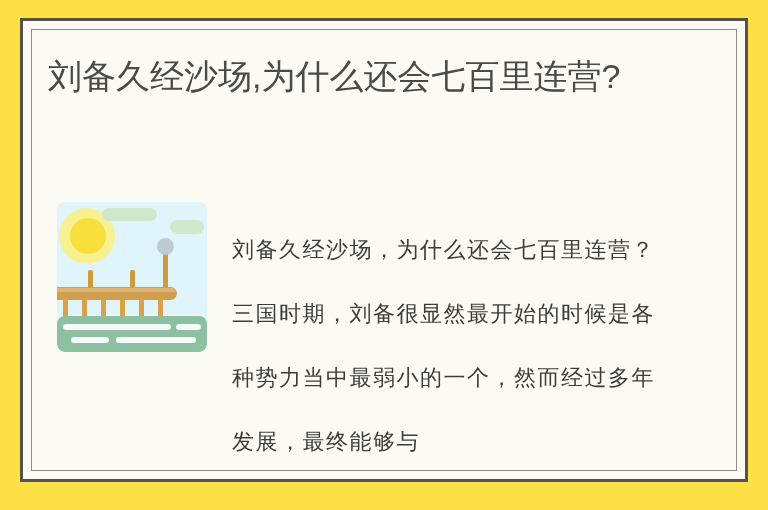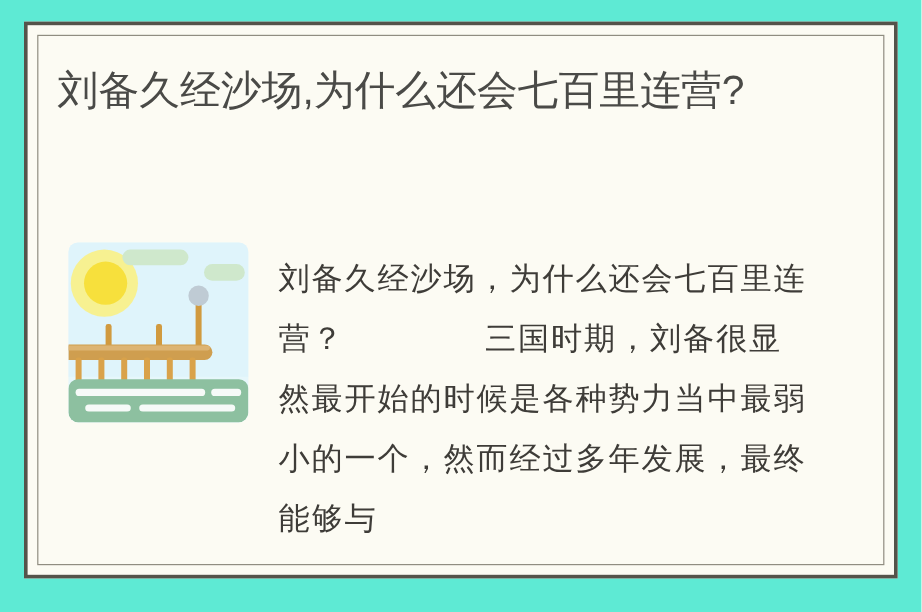--- a/index.html
+++ b/index.html
@@ -11,21 +11,21 @@
     height: 510px;
     background: #fcfbf3;
     font-family: "Liberation Sans", sans-serif;
     overflow: hidden;
   }
 
   .page {
     position: relative;
     width: 768px;
     height: 510px;
-    background: #5eead4;
+    background: #fde047;
     box-sizing: border-box;
   }
 
   
   .frame-outer {
     position: absolute;
     left: 20px;
     top: 18px;
     width: 728px;
     height: 464px;
@@ -169,25 +169,25 @@
   }
   .wave-a { left: 6px;  top: 122px; width: 108px; }
   .wave-b { left: 119px; top: 122px; width: 25px; }
   .wave-c { left: 14px; top: 135px; width: 38px; }
   .wave-d { left: 59px; top: 135px; width: 80px; }
 
   
   .body-text {
     position: absolute;
     left: 175px;
-    top: 6px;
+    top: 16px;
     width: 445px;
     font-family: "DejaVu Serif", "Liberation Serif", serif;
-    font-size: 26px;
-    line-height: 50px;
+    font-size: 22px;
+    line-height: 64px;
     color: #3e3c38;
     letter-spacing: 1.5px;
     white-space: pre-wrap;
     word-break: break-all;
   }
 </style>
 </head>
 <body>
 
 <div class="page">

